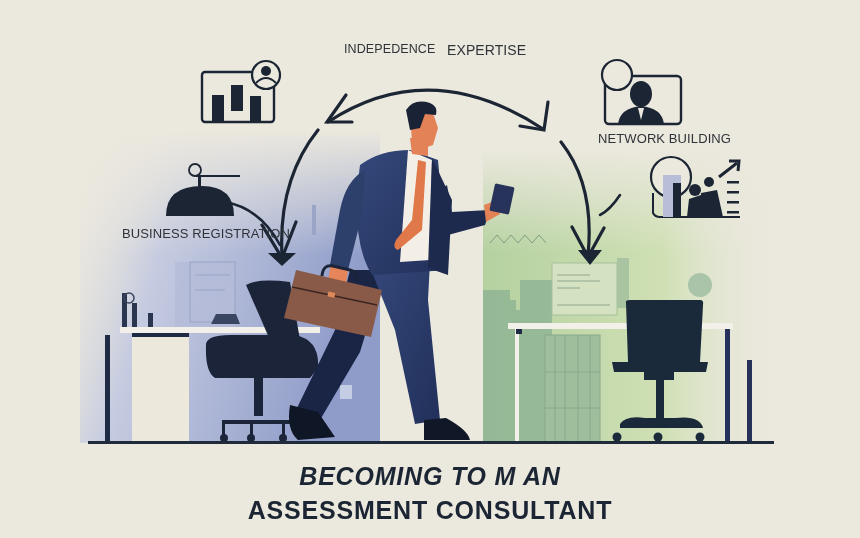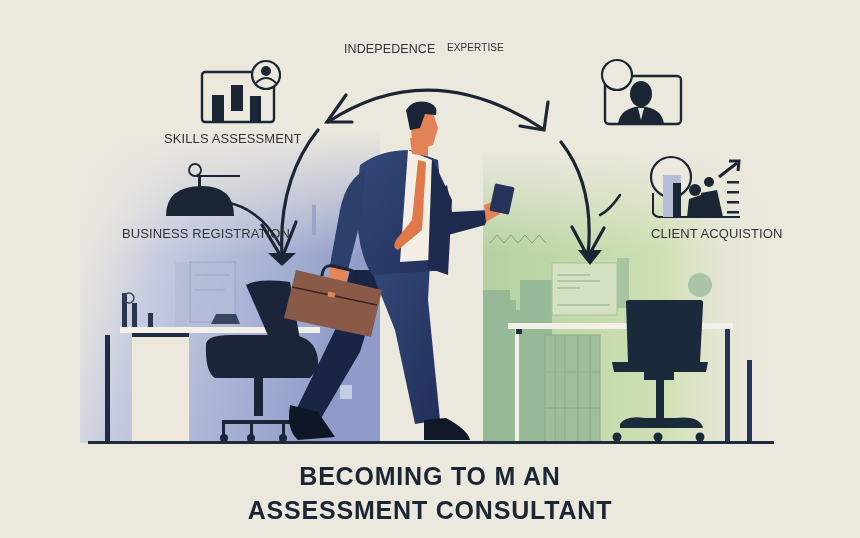--- a/index.html
+++ b/index.html
@@ -171,40 +171,40 @@
       <path d="M406 110 Q 414 98 430 103 Q 438 106 436 115 L 425 114 L 420 128 L 410 130 Z" fill="#1a2236"></path>
 
       <path d="M296 270 L 382 290 L 371 337 L 284 318 Z" fill="#8a5a48"></path>
       <path d="M292 287 L 377 305" stroke="#3a2520" stroke-width="1.4"></path>
       <rect x="328" y="292" width="7" height="5" fill="#e08a5a" transform="rotate(12 331 294)"></rect>
       <path d="M322 276 Q 323 264 333 266 L 350 270 Q 358 272 356 282" fill="none" stroke="#1b2438" stroke-width="3"></path>
     </g>
   </svg>
 
   <span class="lbl" style="left:344px; top:42px; font-size:12.5px;">INDEPEDENCE</span>
-  <span class="lbl" style="left:447px; top:42px; font-size:10px;">EXPERTISE</span>
+  <span class="lbl" style="left:447px; top:42px; font-size:14px;">EXPERTISE</span>
 
   <svg class="icon" style="left:198px; top:58px;" width="88" height="70" viewBox="0 0 88 70">
     <rect x="4" y="14" width="72" height="50" rx="3" fill="#ebe8de" stroke="#1c2533" stroke-width="2.4"></rect>
     <rect x="14" y="37" width="12" height="27" fill="#1c2533"></rect>
     <rect x="33" y="27" width="12" height="26" fill="#1c2533"></rect>
     <rect x="52" y="38" width="11" height="26" fill="#1c2533"></rect>
     <circle cx="68" cy="17" r="14" fill="#ebe8de" stroke="#1c2533" stroke-width="2.2"></circle>
     <circle cx="68" cy="13" r="5" fill="#1c2533"></circle>
     <path d="M58 25 Q 68 15 78 25" fill="none" stroke="#1c2533" stroke-width="2"></path>
   </svg>
-  <span class="lbl" style="left:164px; top:131px;">SKILLS ASSESSMENT</span>
 
   <svg class="icon" style="left:600px; top:58px;" width="86" height="70" viewBox="0 0 86 70">
     <rect x="5" y="18" width="76" height="48" rx="4" fill="#ebe8de" stroke="#1c2533" stroke-width="2.4"></rect>
     <circle cx="17" cy="17" r="15" fill="#ebe8de" stroke="#1c2533" stroke-width="2.2"></circle>
     <ellipse cx="41" cy="36" rx="11" ry="13" fill="#1c2533"></ellipse>
     <path d="M18 66 Q 20 50 41 48 Q 62 50 64 66 Z" fill="#1c2533"></path>
     <path d="M38 50 L 41 62 L 44 50 Z" fill="#ebe8de"></path>
   </svg>
+  <span class="lbl" style="left:598px; top:131px;">NETWORK BUILDING</span>
 
   <svg class="icon" style="left:158px; top:162px;" width="82" height="58" viewBox="0 0 82 58">
     <path d="M8 54 Q 8 24 44 24 Q 76 24 76 54 Z" fill="#1c2533"></path>
     <rect x="40" y="14" width="3" height="12" fill="#1c2533"></rect>
     <circle cx="37" cy="8" r="6" fill="none" stroke="#1c2533" stroke-width="1.8"></circle>
     <line x1="38" y1="14" x2="82" y2="14" stroke="#1c2533" stroke-width="1.8"></line>
   </svg>
   <span class="lbl" style="left:122px; top:226px;">BUSINESS REGISTRATION</span>
 
   <svg class="icon" style="left:645px; top:155px;" width="110" height="65" viewBox="0 0 110 65">
@@ -216,17 +216,16 @@
     <path d="M42 62 L 44 44 L 56 40 L 64 44 L 68 62 Z" fill="#1c2533"></path>
     <circle cx="64" cy="27" r="5" fill="#1c2533"></circle>
     <path d="M56 62 L 56 38 L 72 35 L 78 62 Z" fill="#1c2533"></path>
     <path d="M74 22 L 92 8" stroke="#1c2533" stroke-width="3"></path>
     <path d="M84 6 L 94 6 L 93 16" fill="none" stroke="#1c2533" stroke-width="3"></path>
     <rect x="82" y="26" width="12" height="2.5" fill="#1c2533"></rect>
     <rect x="82" y="36" width="12" height="2.5" fill="#1c2533"></rect>
     <rect x="82" y="46" width="12" height="2.5" fill="#1c2533"></rect>
     <rect x="82" y="56" width="12" height="2.5" fill="#1c2533"></rect>
   </svg>
-  <span class="lbl" style="left:651px; top:226px;">CLIENT ACQUISTION</span>
-
-  <div class="title" style="top:460px;">BECOMING TO M AN</div>
+
+  <div class="title" style="top:460px;font-style:italic;">BECOMING TO M AN</div>
   <div class="title" style="top:494px;">ASSESSMENT CONSULTANT</div>
 </div>
 
 </body></html>

